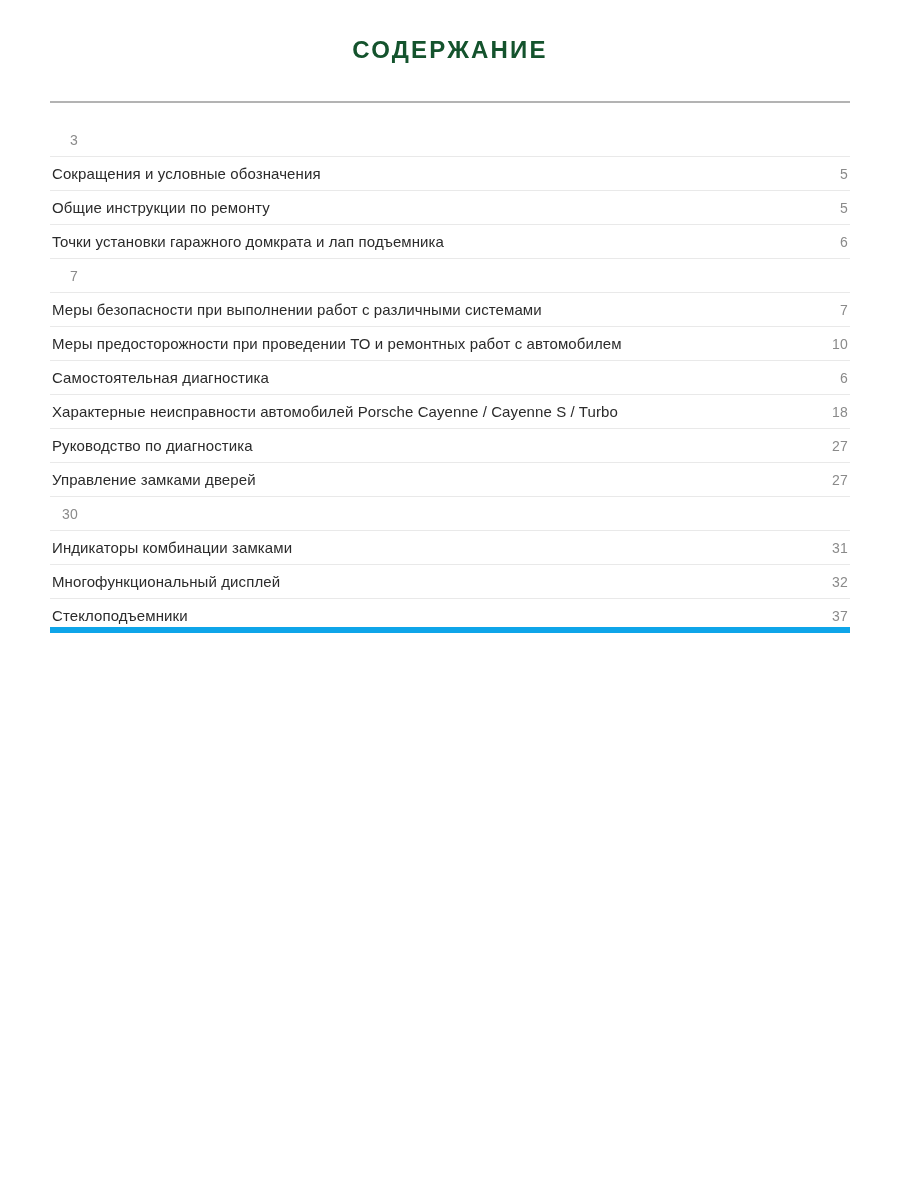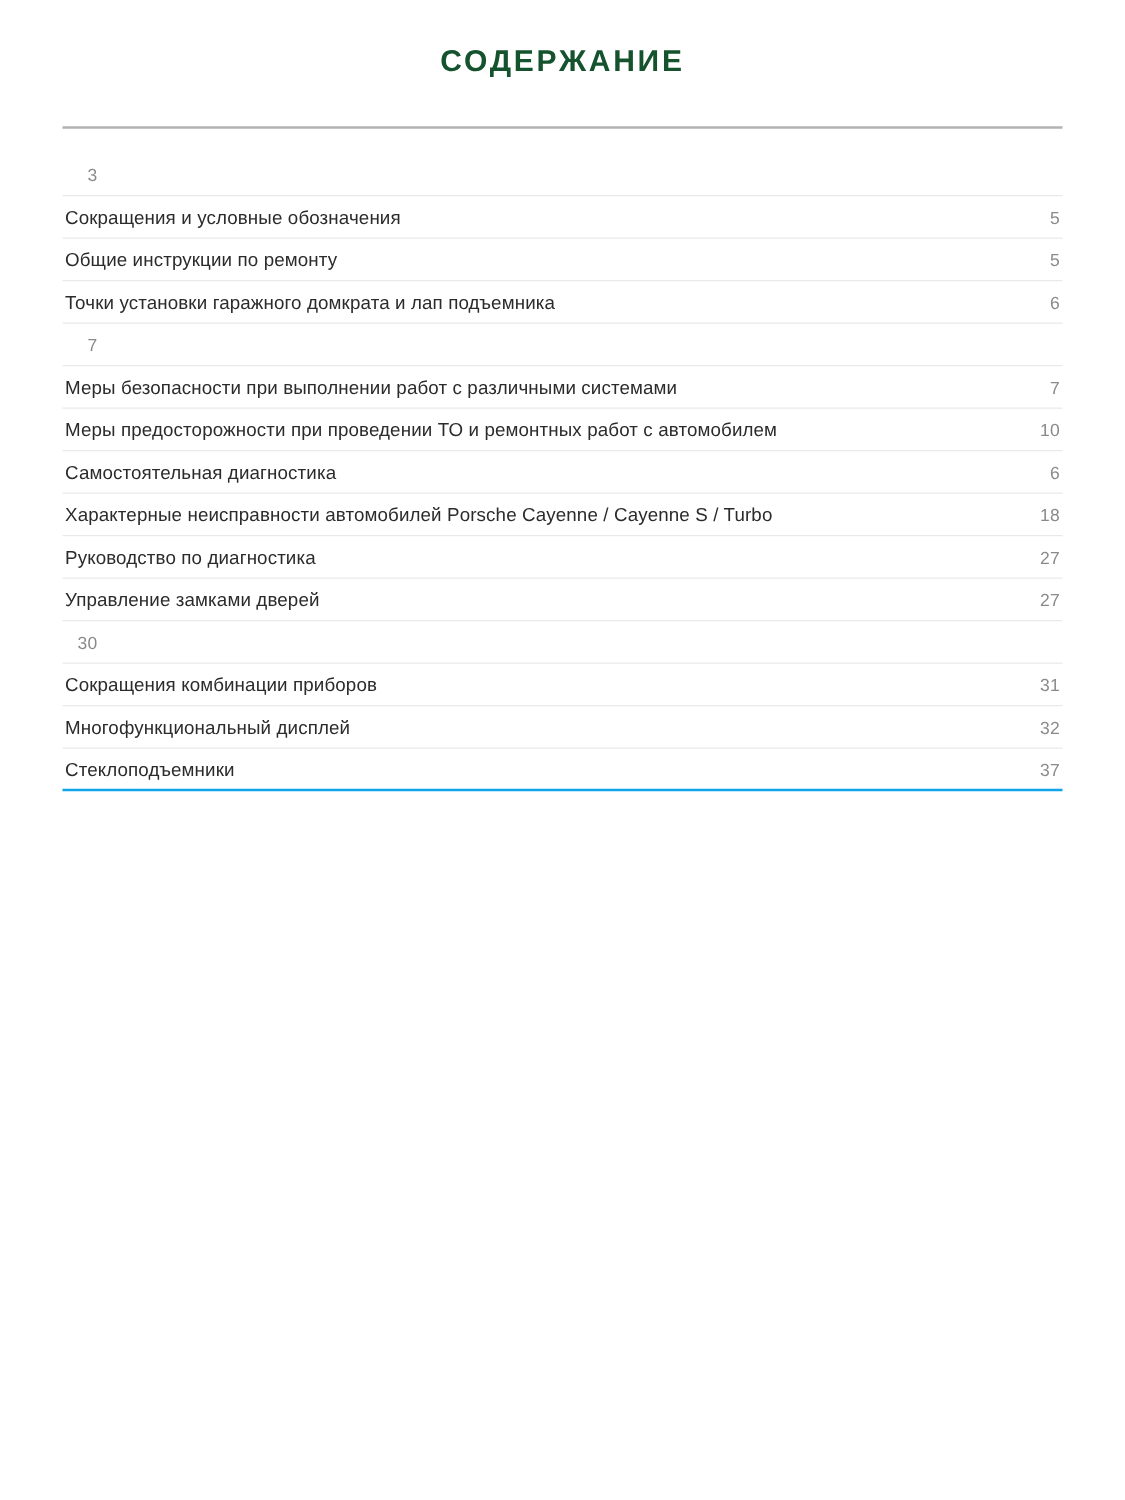--- a/index.html
+++ b/index.html
@@ -55,21 +55,21 @@
   .toc-row {
     display: flex;
     align-items: baseline;
     justify-content: space-between;
     height: 34px;
     box-sizing: border-box;
     border-bottom: 1px solid #e9e9e9;
     padding: 0 2px 0 2px;
   }
   .toc-row:last-child {
-    border-bottom: 2px solid #0ea5e9;
+    border-bottom: 6px solid #0ea5e9;
   }
   .toc-label {
     font-size: 15px;
     color: #2b2b2b;
     line-height: 34px;
     white-space: nowrap;
     letter-spacing: 0.1px;
   }
   .toc-page {
     font-size: 14px;
@@ -131,21 +131,21 @@
           <span class="toc-page">27</span>
         </li>
         <li class="toc-row">
           <span class="toc-label">Управление замками дверей</span>
           <span class="toc-page">27</span>
         </li>
         <li class="toc-row">
           <span class="toc-page">30</span>
         </li>
         <li class="toc-row">
-          <span class="toc-label">Сокращения комбинации приборов</span>
+          <span class="toc-label">Индикаторы комбинации замками</span>
           <span class="toc-page">31</span>
         </li>
         <li class="toc-row">
           <span class="toc-label">Многофункциональный дисплей</span>
           <span class="toc-page">32</span>
         </li>
         <li class="toc-row">
           <span class="toc-label">Стеклоподъемники</span>
           <span class="toc-page">37</span>
         </li>

